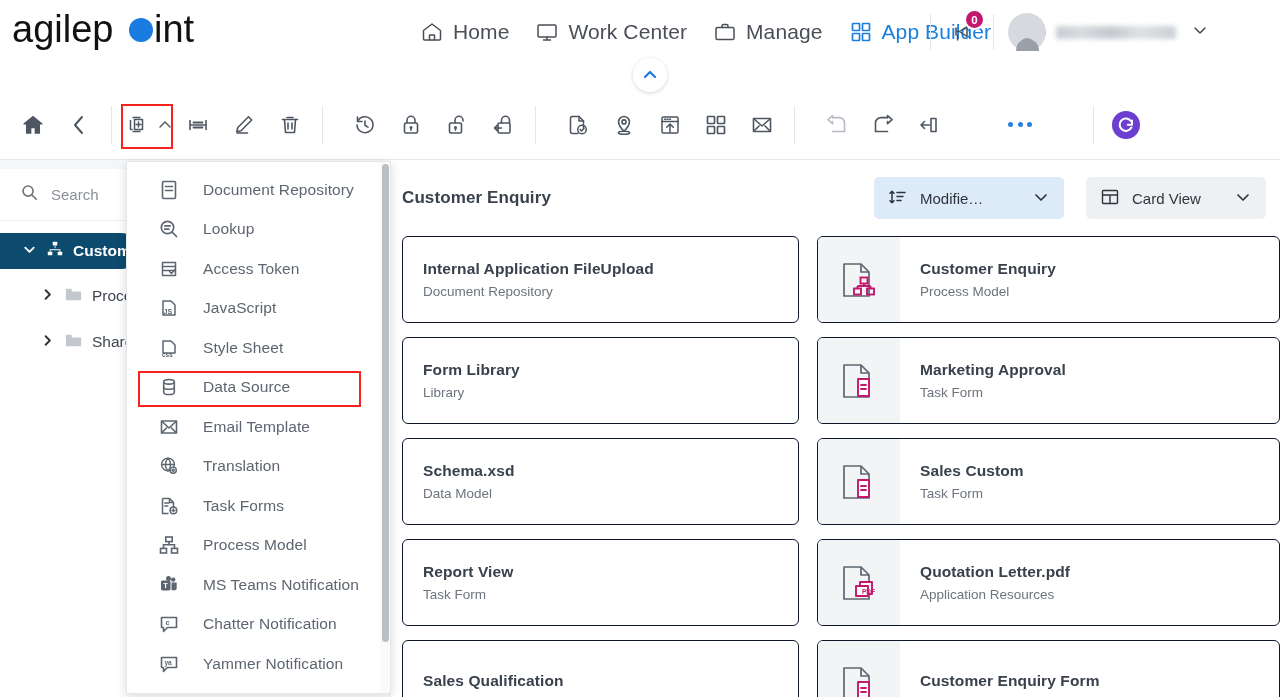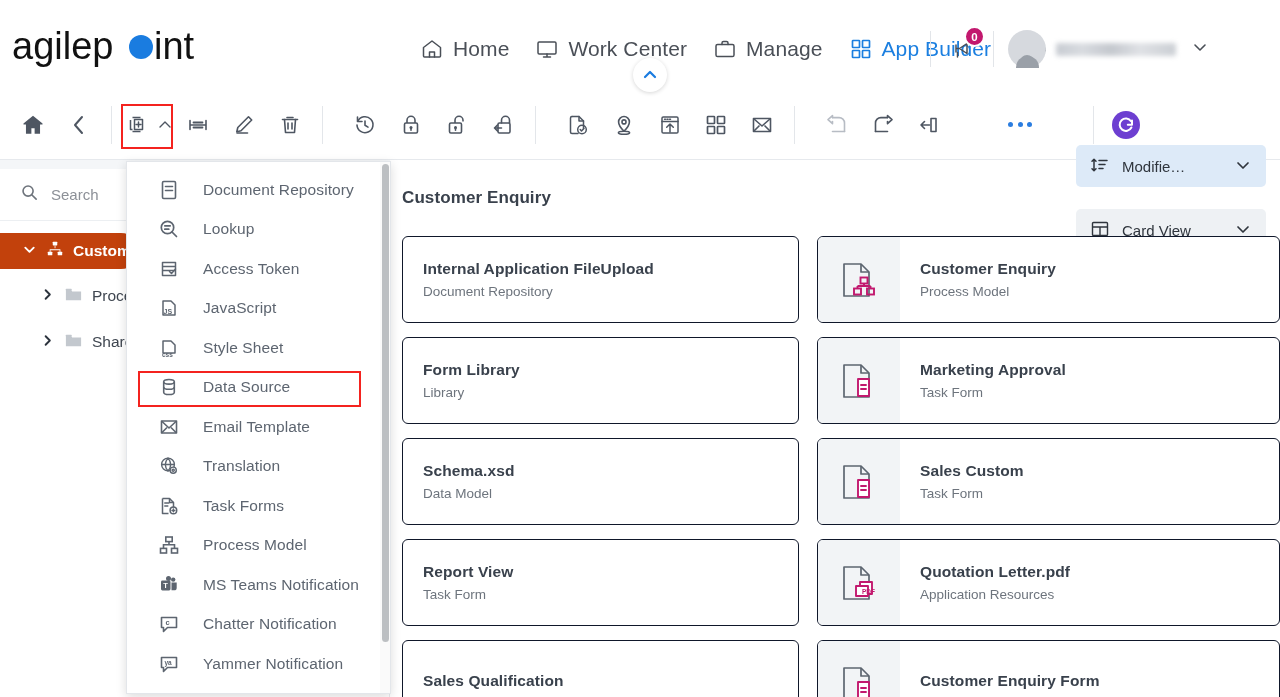--- a/index.html
+++ b/index.html
@@ -6,21 +6,21 @@
   html, body {
     width: 1280px; height: 697px;
     font-family: "Liberation Sans", sans-serif;
     background: #ffffff;
     overflow: hidden;
   }
   .app { position: relative; width: 1280px; height: 697px; }
 
   
   .topbar {
-    position: absolute; top: 17px; left: 0; width: 1216px; height: 64px;
+    position: absolute; top: 0; left: 0; width: 1216px; height: 64px;
     background: #ffffff;
     display: flex; align-items: center;
   }
   .logo { position: absolute; left: 12px; top: 8px; width: 230px; height: 46px; }
   .logo svg { display: block; }
 
   .nav { position: absolute; left: 420px; top: 0; height: 64px; display: flex; align-items: center; gap: 26px; }
   .nav-item { display: flex; align-items: center; gap: 9px; cursor: pointer; }
   .nav-label { font-size: 21px; color: #4a4f57; letter-spacing: .1px; }
   .nav-item.active .nav-label { color: #1b7fe0; }
@@ -85,39 +85,39 @@
     position: absolute; left: 0; top: 169px; width: 390px; height: 528px;
     background: #ffffff; border-right: 1px solid #e6e9ed;
   }
   .search-row {
     height: 52px; display: flex; align-items: center; gap: 12px;
     padding: 0 20px; border-bottom: 1px solid #eceff2;
   }
   .search-ph { font-size: 15px; color: #8c9097; }
   .tree { padding-top: 12px; }
   .tree-row-sel {
-    height: 36px; background: #c2410c; color: #fff; border-radius: 0 18px 18px 0;
+    height: 36px; background: #0c4a6e; color: #fff; border-radius: 0 18px 18px 0;
     display: flex; align-items: center; gap: 9px; padding-left: 22px; margin-right: 250px;
     font-size: 15.5px; font-weight: 700; cursor: pointer; white-space: nowrap; overflow: hidden;
   }
   .tree-row {
     height: 38px; display: flex; align-items: center; gap: 9px; padding-left: 40px;
     font-size: 15.5px; color: #3f4650; cursor: pointer; margin-top: 8px; white-space: nowrap;
   }
 
   
   .main {
     position: absolute; left: 390px; top: 160px; width: 890px; height: 537px;
     background: #ffffff;
   }
   .main-head {
     height: 76px; display: flex; align-items: center; padding: 0 14px 0 12px;
   }
   .crumb { font-size: 17px; color: #39414c; font-weight: 700; letter-spacing: .1px; }
-  .mh-right { margin-left: auto; display: flex; gap: 22px; flex-direction: column; }
+  .mh-right { margin-left: auto; display: flex; gap: 22px; }
   .pill {
     height: 42px; border-radius: 5px; display: flex; align-items: center; gap: 12px;
     padding: 0 14px; font-size: 15px; color: #2f353d; cursor: pointer;
   }
   .pill.sort { background: #ddeaf8; min-width: 190px; }
   .pill.view { background: #eef1f4; min-width: 180px; justify-content: space-between; }
   .pill .lbl { flex: 1; white-space: nowrap; overflow: hidden; }
 
   .cards {
     display: grid; grid-template-columns: 397px 1fr; column-gap: 18px; row-gap: 14px;

